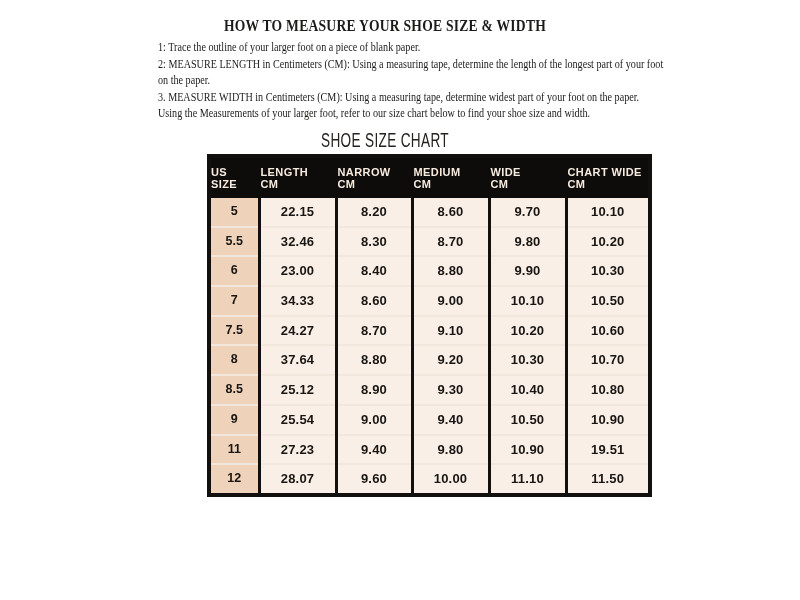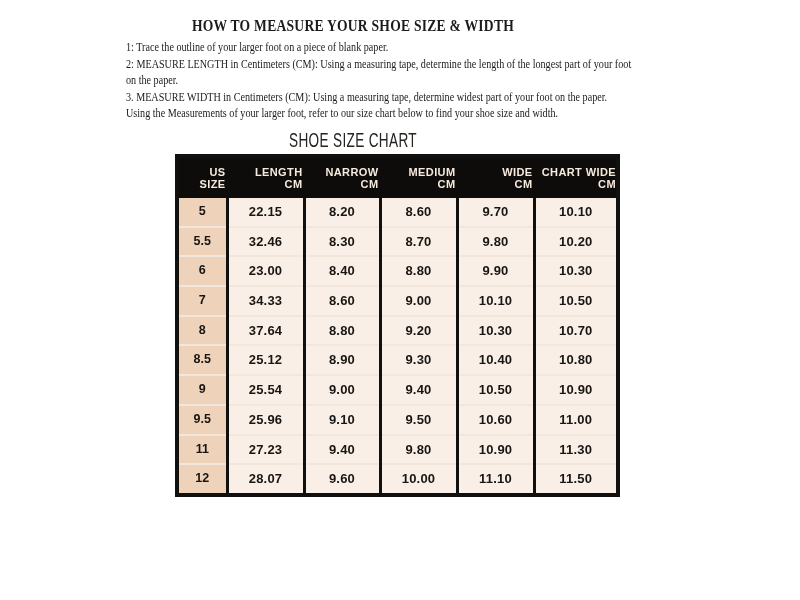--- a/index.html
+++ b/index.html
@@ -1,21 +1,21 @@
 <!DOCTYPE html>
 <html style="--page-bg: #ffffff; --text: #1d1b19; --table-border: #12100e; --header-bg: #0d0c0a; --header-text: #f7eade; --size-col-bg: #eed2ba; --cell-bg: #f9efe7; --row-divider: #f2e7dd;"><head>
 <meta charset="utf-8">
 <style>
   html, body { margin:0; padding:0; }
   body {
     width:800px; height:600px;
     background:var(--page-bg, #ffffff);
     font-family:"Liberation Sans", sans-serif;
   }
-  .page { position:relative; width:706px; height:600px; overflow:hidden; }
+  .page { position:relative; width:706px; height:600px; overflow:hidden;padding-left:32px; }
 
   .doc-title {
     margin:14px 0 0;
     text-align:center;
     font:700 17px/23px "Liberation Serif", serif;
     color:var(--text, #1d1b19);
     letter-spacing:.3px;
     transform:scaleX(.80);
   }
 
@@ -51,21 +51,21 @@
   .size-table col:nth-child(3){ width:76px; }
   .size-table col:nth-child(4){ width:77px; }
   .size-table col:nth-child(5){ width:77px; }
   .size-table col:nth-child(6){ width:84px; }
 
   .size-table th {
     background:var(--header-bg, #0d0c0a);
     color:var(--header-text, #f7eade);
     font:700 11px/12.5px "Liberation Sans", sans-serif;
     letter-spacing:.4px;
-    text-align:right;
+    text-align:left;
     padding:8px 0 7px;
     border-left:3px solid var(--header-bg, #0d0c0a);
   }
   .size-table th:first-child { border-left:none; }
 
   .size-table td {
     text-align:center;
     vertical-align:middle;
     font:700 13px/25.7px "Liberation Sans", sans-serif;
     color:#181512;
@@ -166,20 +166,28 @@
         </tr>
         <tr>
           <td class="size-cell">7</td>
           <td class="value-cell">34.33</td>
           <td class="value-cell">8.60</td>
           <td class="value-cell">9.00</td>
           <td class="value-cell">10.10</td>
           <td class="value-cell">10.50</td>
         </tr>
         <tr>
+          <td class="size-cell">7.5</td>
+          <td class="value-cell">24.27</td>
+          <td class="value-cell">8.70</td>
+          <td class="value-cell">9.10</td>
+          <td class="value-cell">10.20</td>
+          <td class="value-cell">10.60</td>
+        </tr>
+        <tr>
           <td class="size-cell">8</td>
           <td class="value-cell">37.64</td>
           <td class="value-cell">8.80</td>
           <td class="value-cell">9.20</td>
           <td class="value-cell">10.30</td>
           <td class="value-cell">10.70</td>
         </tr>
         <tr>
           <td class="size-cell">8.5</td>
           <td class="value-cell">25.12</td>
@@ -190,34 +198,26 @@
         </tr>
         <tr>
           <td class="size-cell">9</td>
           <td class="value-cell">25.54</td>
           <td class="value-cell">9.00</td>
           <td class="value-cell">9.40</td>
           <td class="value-cell">10.50</td>
           <td class="value-cell">10.90</td>
         </tr>
         <tr>
-          <td class="size-cell">9.5</td>
-          <td class="value-cell">25.96</td>
-          <td class="value-cell">9.10</td>
-          <td class="value-cell">9.50</td>
-          <td class="value-cell">10.60</td>
-          <td class="value-cell">11.00</td>
-        </tr>
-        <tr>
           <td class="size-cell">11</td>
           <td class="value-cell">27.23</td>
           <td class="value-cell">9.40</td>
           <td class="value-cell">9.80</td>
           <td class="value-cell">10.90</td>
-          <td class="value-cell">11.30</td>
+          <td class="value-cell">19.51</td>
         </tr>
         <tr>
           <td class="size-cell">12</td>
           <td class="value-cell">28.07</td>
           <td class="value-cell">9.60</td>
           <td class="value-cell">10.00</td>
           <td class="value-cell">11.10</td>
           <td class="value-cell">11.50</td>
         </tr>
       </tbody>

